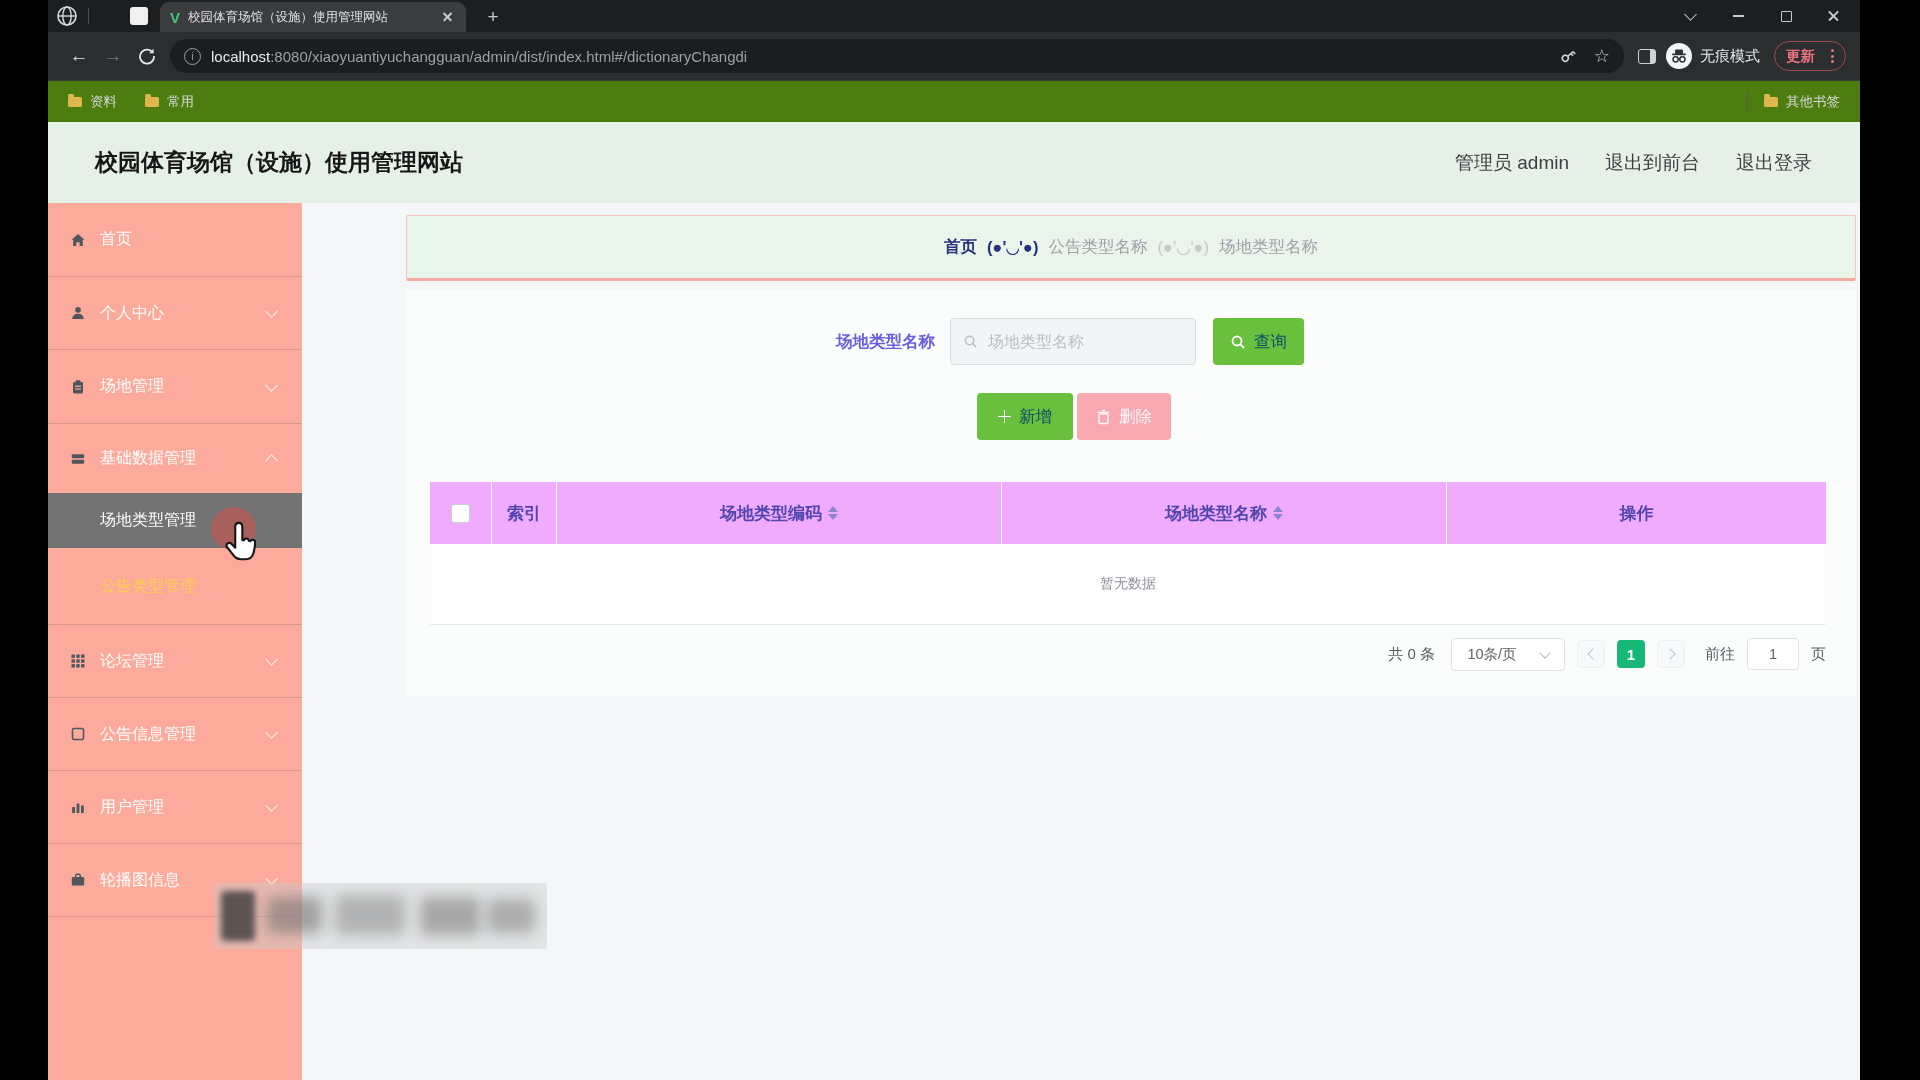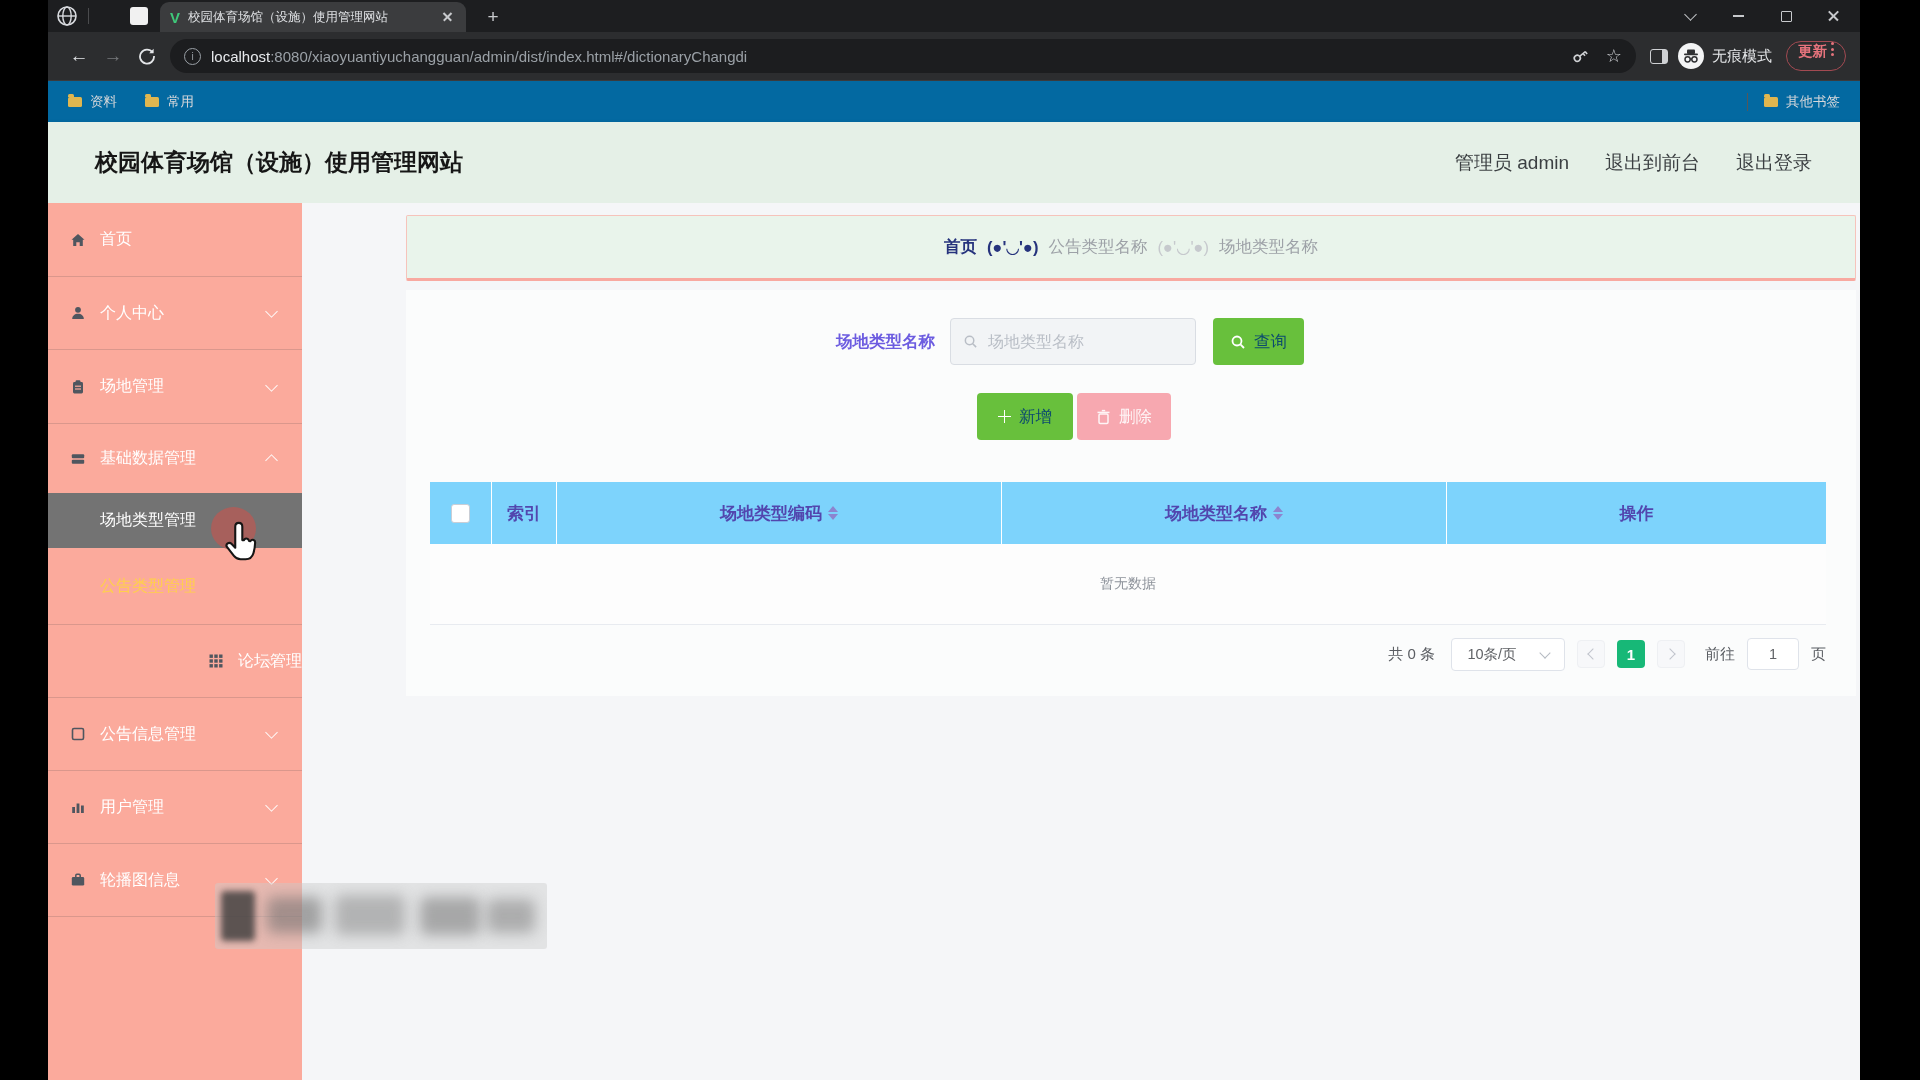--- a/index.html
+++ b/index.html
@@ -40,28 +40,28 @@
            font-size:10px;display:flex;align-items:center;justify-content:center;margin-right:10px;flex:0 0 auto;}
   .url-text{font-size:15px;white-space:nowrap;overflow:hidden;min-width:0;}
   .url-host{color:#e8eaed;} .url-rest{color:#9aa0a6;}
   .url-icons{margin-left:auto;display:flex;align-items:center;gap:16px;flex:0 0 auto;}
   .star{color:#cfd1d4;font-size:18px;line-height:1;}
   .panel-ic{width:16px;height:13px;border:1.5px solid #cfd1d4;border-radius:3px;position:relative;margin:0 4px;}
   .panel-ic:after{content:"";position:absolute;right:0;top:0;width:5px;height:100%;background:#cfd1d4;}
   .incog{display:flex;align-items:center;gap:8px;margin:0 6px;flex:0 0 auto;}
   .incog-circle{width:26px;height:26px;background:#f3f4f5;border-radius:50%;display:flex;align-items:center;justify-content:center;}
   .incog-label{color:#e6e8ea;font-size:15px;}
-  .update-pill{border:1.5px solid #a34a52;border-radius:16px;height:28px;display:flex;
-               gap:4px;padding:0 11px;margin-left:8px;flex:0 0 auto;}
+  .update-pill{border:1.5px solid #a34a52;border-radius:16px;height:28px;display:flex;align-items:center;
+               gap:16px;padding:0 11px;margin-left:8px;flex:0 0 auto;}
   .update-txt{color:#e5737c;font-size:14.5px;font-weight:bold;}
   .vdots{display:flex;flex-direction:column;gap:2.5px;}
   .vdots i{width:3px;height:3px;border-radius:50%;background:#e5737c;}
 
   
-  .bookmarks{position:absolute;left:0;top:80px;width:100%;height:42px;background:#0369a1;
+  .bookmarks{position:absolute;left:0;top:80px;width:100%;height:42px;background:#4d7c0f;
              border-top:1px solid #3a3b3d;display:flex;align-items:center;padding:0 20px;box-sizing:border-box;}
   .bm{display:flex;align-items:center;gap:8px;margin-right:28px;}
   .folder{width:14px;height:10px;background:#e0b64f;border-radius:1.5px;position:relative;}
   .folder:before{content:"";position:absolute;left:0;top:-2.5px;width:6px;height:3px;background:#e0b64f;border-radius:1.5px 1.5px 0 0;}
   .bm-label{color:#d5d7da;font-size:13.5px;}
   .bm-right{margin-left:auto;display:flex;align-items:center;gap:12px;}
   .bm-sep{width:1px;height:18px;background:#55575a;margin-right:4px;}
 
   
   .siteheader{position:absolute;left:0;top:122px;width:100%;height:81px;background:#e5f0e7;
@@ -107,21 +107,21 @@
        font-size:16.5px;box-sizing:border-box;}
   .btn-query{position:absolute;left:911px;top:115px;width:91px;height:47px;background:#68c03c;}
   .btn-add{position:absolute;left:675px;top:190px;width:96px;height:47px;background:#68c03c;}
   .btn-del{position:absolute;left:775px;top:190px;width:94px;height:47px;background:#f7a8b0;color:rgba(255,255,255,.88);}
   .plus-ic{position:relative;width:13px;height:13px;}
   .plus-ic:before{content:"";position:absolute;left:0;top:5.6px;width:13px;height:1.8px;background:#fff;}
   .plus-ic:after{content:"";position:absolute;left:5.6px;top:0;width:1.8px;height:13px;background:#fff;}
 
   
   .table{position:absolute;left:128px;top:279px;width:1396px;}
-  .thead{display:flex;height:62px;background:#7dd3fc;}
+  .thead{display:flex;height:62px;background:#f0abfc;}
   .th{display:flex;align-items:center;justify-content:center;color:#5246ae;font-weight:bold;font-size:17px;
       border-right:1px solid #fff;box-sizing:border-box;}
   .th:last-child{border-right:none;}
   .th-check{width:62px;} .th-index{width:65px;} .th-code{width:445px;} .th-name{width:445px;} .th-op{width:379px;}
   .checkbox{width:17px;height:17px;background:#fff;border:1px solid #c9ced6;border-radius:3px;}
   .carets{display:flex;flex-direction:column;gap:2px;margin-left:6px;}
   .caret-up{width:0;height:0;border-left:5px solid transparent;border-right:5px solid transparent;border-bottom:6px solid #8c84cf;}
   .caret-down{width:0;height:0;border-left:5px solid transparent;border-right:5px solid transparent;border-top:6px solid #8c84cf;}
   .tbody{height:80px;background:#fdfdfd;border-bottom:1px solid #e8ebf0;display:flex;align-items:center;justify-content:center;}
   .empty-text{color:#8e939b;font-size:14px;}
@@ -311,21 +311,21 @@
     </div>
 
     <div class="side-item submenu active" style="height:55px;">
       <span class="lbl">场地类型管理</span>
     </div>
 
     <div class="side-item submenu hl sep" style="height:77px;">
       <span class="lbl">公告类型管理</span>
     </div>
 
-    <div class="side-item sep" style="height:73px;justify-content:flex-end;">
+    <div class="side-item sep" style="height:73px;">
       <svg class="side-icon" viewBox="0 0 16 16">
         <g class="icon-fill">
           <rect x="1.5" y="1.5" width="3.4" height="3.4"></rect>
               <rect x="6.3" y="1.5" width="3.4" height="3.4"></rect>
               <rect x="11.1" y="1.5" width="3.4" height="3.4"></rect>
           <rect x="1.5" y="6.3" width="3.4" height="3.4"></rect>
               <rect x="6.3" y="6.3" width="3.4" height="3.4"></rect>
               <rect x="11.1" y="6.3" width="3.4" height="3.4"></rect>
           <rect x="1.5" y="11.1" width="3.4" height="3.4"></rect>
               <rect x="6.3" y="11.1" width="3.4" height="3.4"></rect>

